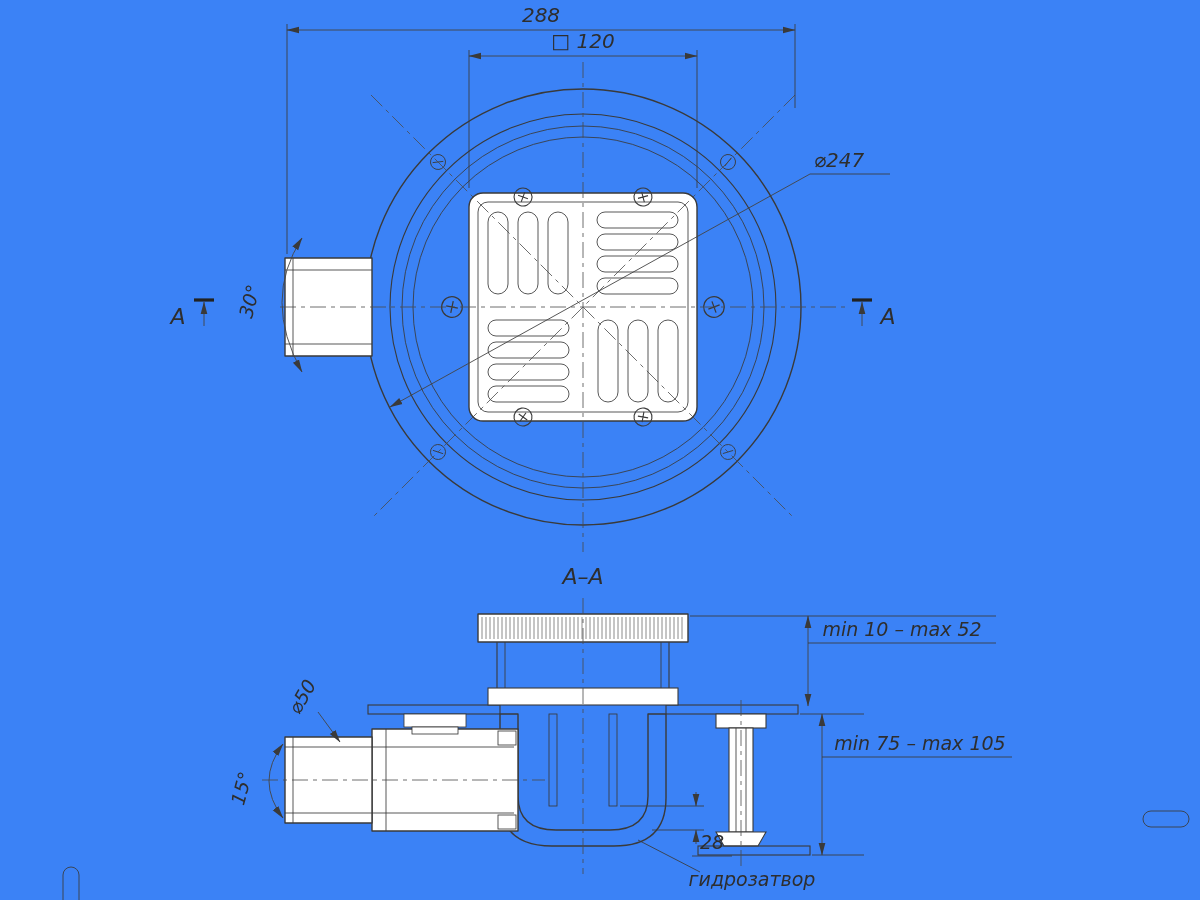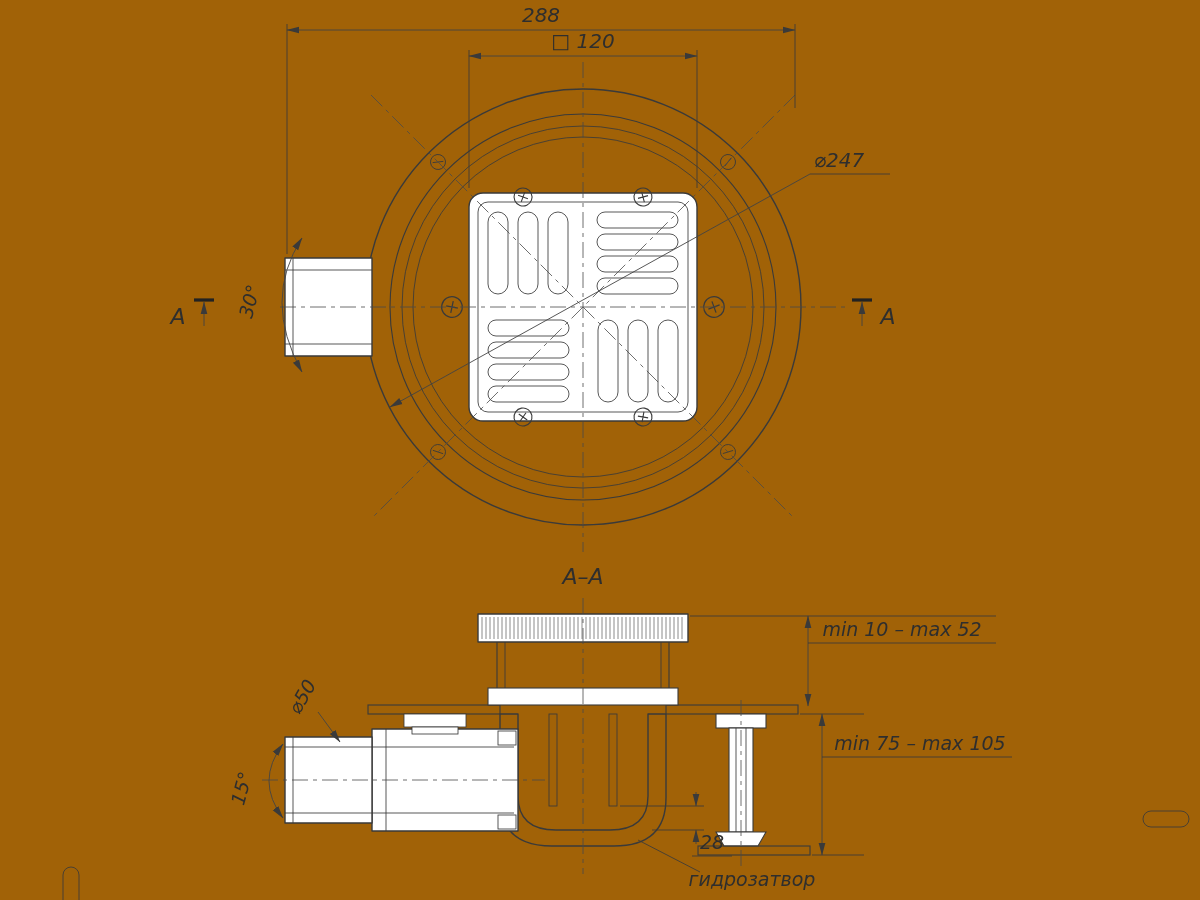--- a/index.html
+++ b/index.html
@@ -1,16 +1,16 @@
 <!DOCTYPE html>
 <html><head>
 <meta charset="utf-8">
 <style>
   html,body{margin:0;padding:0;background:#fff;}
-  .stage{position:relative;width:1200px;height:900px;background:#a16207;overflow:hidden;
+  .stage{position:relative;width:1200px;height:900px;background:#3b82f6;overflow:hidden;
          font-family:"DejaVu Sans", sans-serif;}
   svg{display:block;}
   .ln{stroke:#3a3a3a;stroke-width:1.4;fill:none;stroke-linejoin:round;stroke-linecap:round;}
   .ln2{stroke:#3a3a3a;stroke-width:1.1;fill:none;}
   .tn{stroke:#3a3a3a;stroke-width:0.85;fill:none;}
   .wf{fill:#ffffff;}
   .dim{stroke:#444444;stroke-width:0.9;fill:none;}
   .cl{stroke:#4a4a4a;stroke-width:0.8;fill:none;stroke-dasharray:16 5 4 5;}
   .thick{stroke:#222;stroke-width:3.2;fill:none;}
   .dtxt{font:italic 20px "DejaVu Sans", sans-serif;fill:#2e2e2e;}

